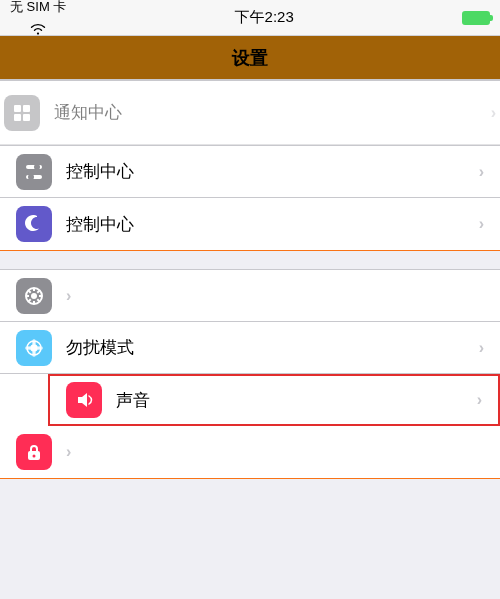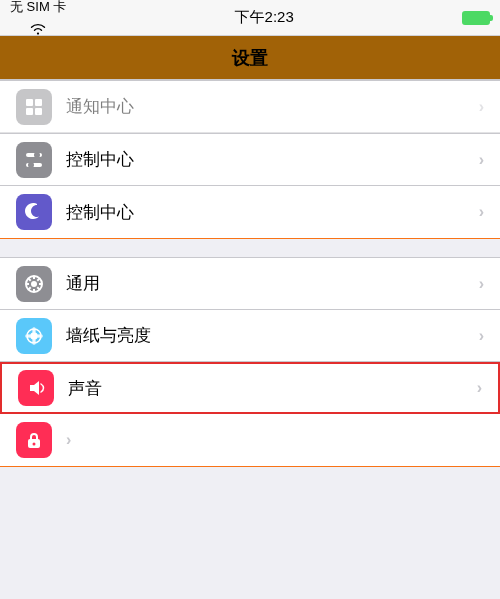--- a/index.html
+++ b/index.html
@@ -98,20 +98,21 @@
       background: #fff;
       border-bottom: 1px solid #c8c8cd;
       cursor: pointer;
       position: relative;
     }
     .list-item:last-child {
       border-bottom: none;
     }
     .list-item.highlighted {
       border: 2.5px solid #e22d2d;
+      margin-left: 48px;
     }
 
     .item-icon {
       width: 36px;
       height: 36px;
       border-radius: 8px;
       display: flex;
       align-items: center;
       justify-content: center;
       margin-right: 14px;
@@ -130,24 +131,24 @@
       color: #c7c7cc;
       font-size: 16px;
       font-weight: bold;
     }
 
     
     .icon-gray { background: #8e8e93; }
 
     
     .partial-item {
-      height: 52px;
-      display: flex;
-      align-items: center;
-      padding: 0 16px;
+      height: 64px;
+      display: flex;
+      align-items: center;
+      padding: 0 4px;
       background: #fff;
       border-bottom: 1px solid #c8c8cd;
       opacity: 0.5;
     }
 
     
   </style>
 </head>
 <body>
 
@@ -227,42 +228,41 @@
           <line x1="11" y1="3" x2="11" y2="6" stroke="white" stroke-width="2"></line>
           <line x1="11" y1="16" x2="11" y2="19" stroke="white" stroke-width="2"></line>
           <line x1="3" y1="11" x2="6" y2="11" stroke="white" stroke-width="2"></line>
           <line x1="16" y1="11" x2="19" y2="11" stroke="white" stroke-width="2"></line>
           <line x1="5.6" y1="5.6" x2="7.7" y2="7.7" stroke="white" stroke-width="2"></line>
           <line x1="14.3" y1="14.3" x2="16.4" y2="16.4" stroke="white" stroke-width="2"></line>
           <line x1="16.4" y1="5.6" x2="14.3" y2="7.7" stroke="white" stroke-width="2"></line>
           <line x1="7.7" y1="14.3" x2="5.6" y2="16.4" stroke="white" stroke-width="2"></line>
         </svg>
       </div>
-      <span class="item-label">通用</span>
       <span class="chevron">›</span>
     </div>
 
     <div class="list-item">
       <div class="item-icon" style="background:#5ac8fa;">
         <svg width="22" height="22" viewBox="0 0 22 22" fill="white">
           <circle cx="11" cy="11" r="7" fill="none" stroke="white" stroke-width="1.5"></circle>
           <circle cx="11" cy="11" r="3" fill="none" stroke="white" stroke-width="1.5"></circle>
           <line x1="11" y1="4" x2="11" y2="7.5" stroke="white" stroke-width="1.5"></line>
           <line x1="11" y1="14.5" x2="11" y2="18" stroke="white" stroke-width="1.5"></line>
           <line x1="4" y1="11" x2="7.5" y2="11" stroke="white" stroke-width="1.5"></line>
           <line x1="14.5" y1="11" x2="18" y2="11" stroke="white" stroke-width="1.5"></line>
 
           <ellipse cx="11" cy="5.5" rx="2" ry="3.5" fill="white" opacity="0.6"></ellipse>
           <ellipse cx="11" cy="16.5" rx="2" ry="3.5" fill="white" opacity="0.6"></ellipse>
           <ellipse cx="5.5" cy="11" rx="3.5" ry="2" fill="white" opacity="0.6"></ellipse>
           <ellipse cx="16.5" cy="11" rx="3.5" ry="2" fill="white" opacity="0.6"></ellipse>
           <circle cx="11" cy="11" r="3" fill="white"></circle>
         </svg>
       </div>
-      <span class="item-label">墙纸与亮度</span>
+      <span class="item-label">勿扰模式</span>
       <span class="chevron">›</span>
     </div>
 
     <div class="list-item highlighted">
       <div class="item-icon" style="background:#ff2d55;">
         <svg width="22" height="22" viewBox="0 0 22 22" fill="white">
           <polygon points="5,8 5,14 9,14 14,18 14,4 9,8"></polygon>
           <path d="M16 7c1.5 1 2.5 2.5 2.5 4s-1 3-2.5 4" stroke="white" stroke-width="1.5" fill="none" stroke-linecap="round"></path>
         </svg>
       </div>

